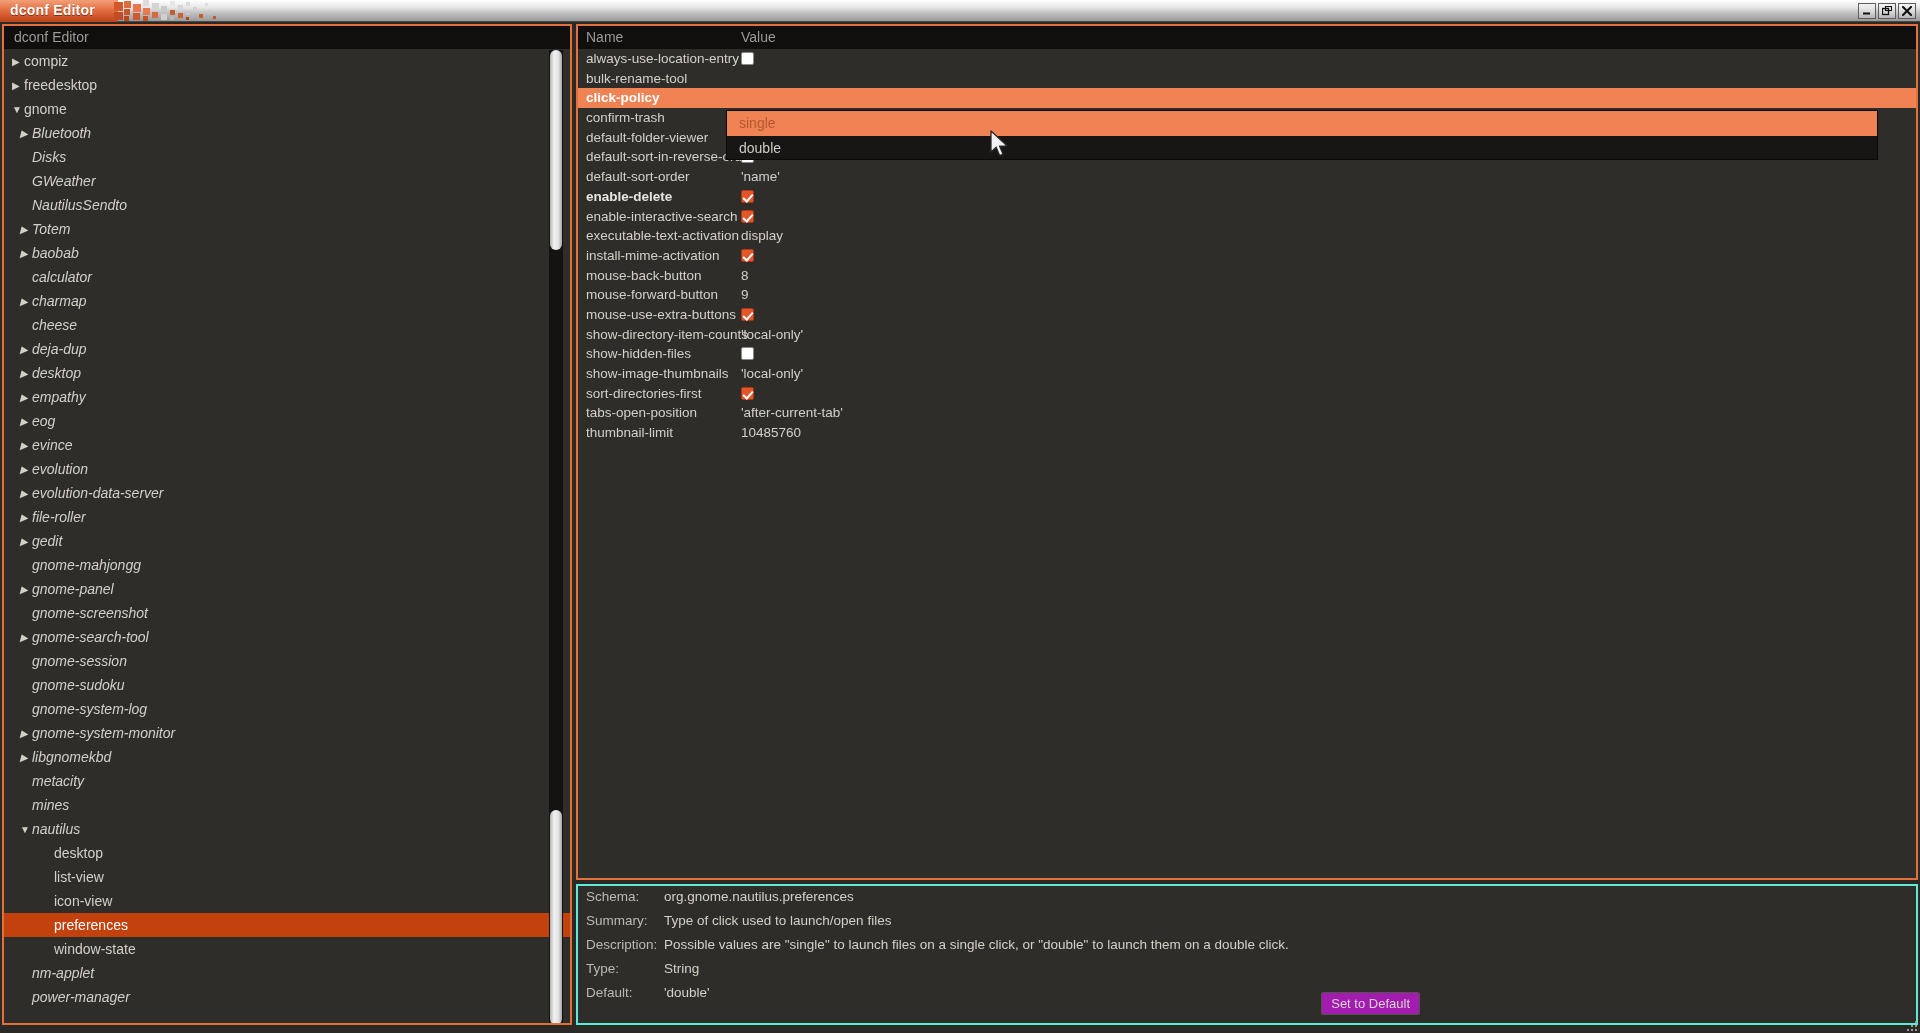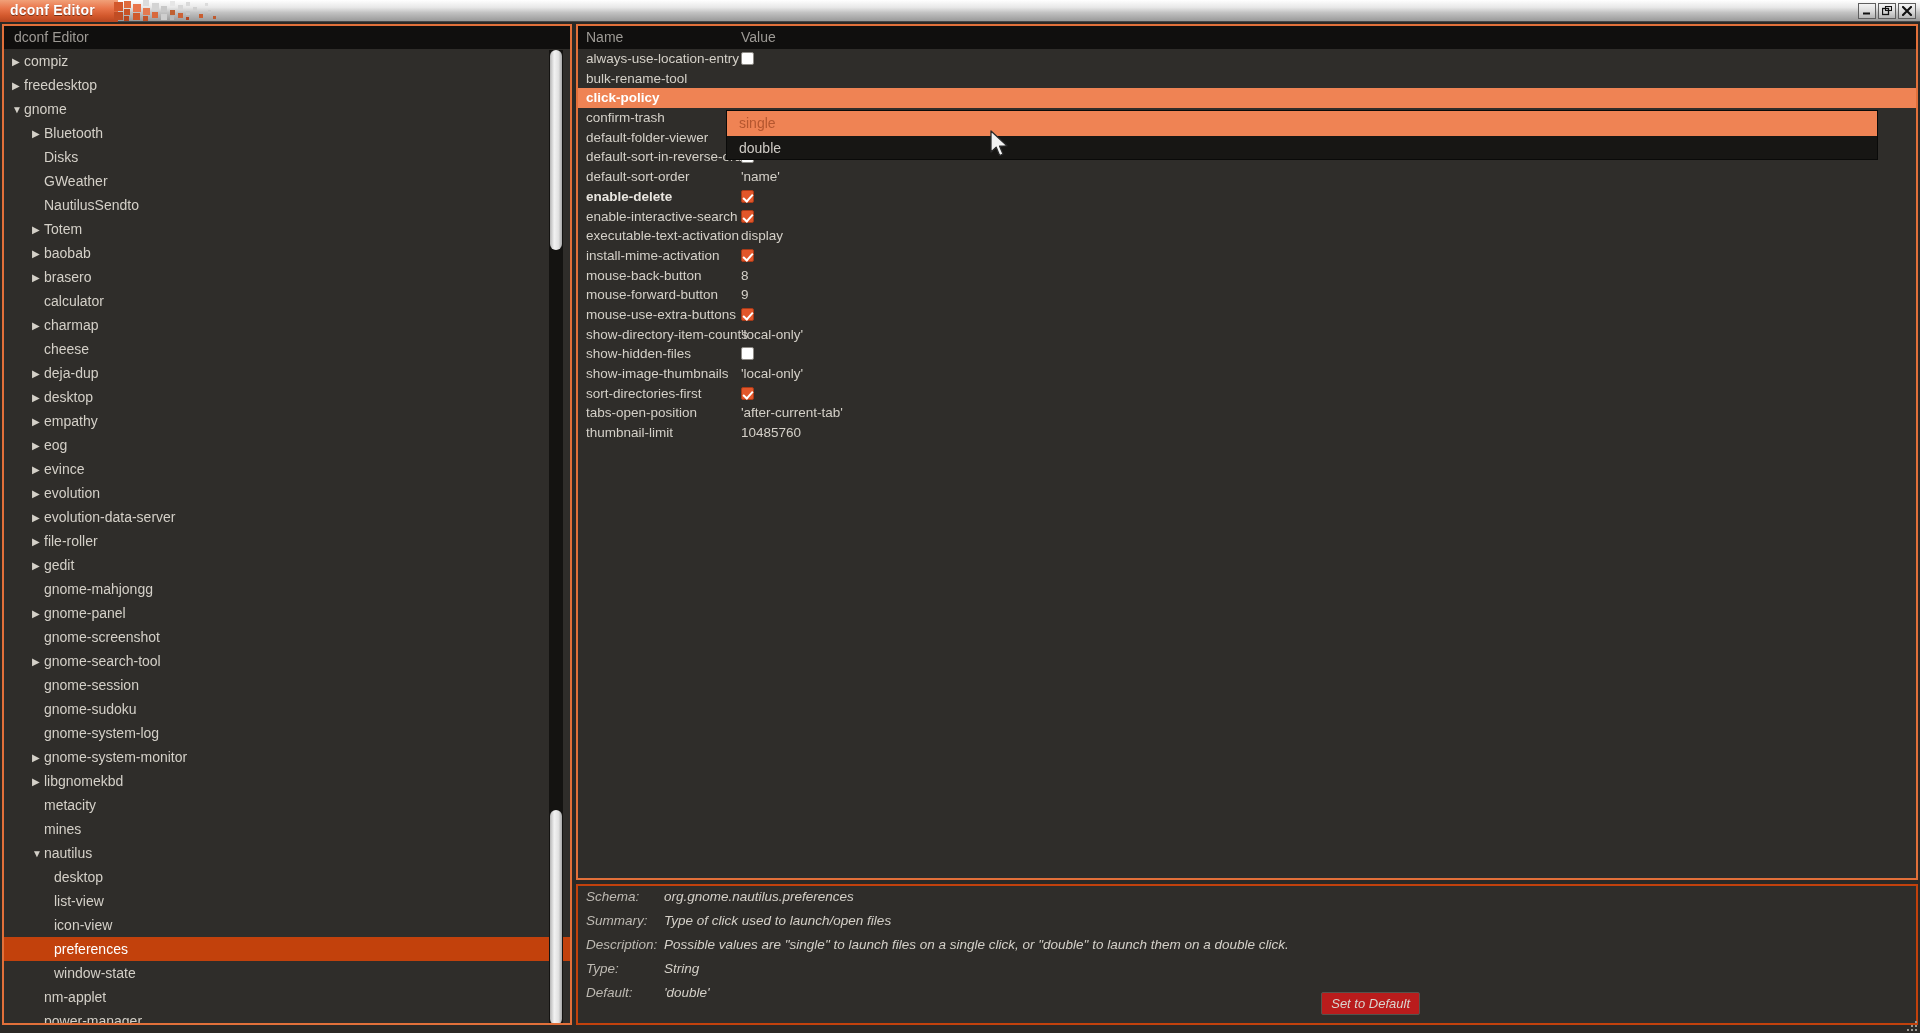--- a/index.html
+++ b/index.html
@@ -55,21 +55,21 @@
     font-size: 14px; padding: 3px 0 0 10px;
   }
   .tree-list { position: relative; }
   .tnode {
     height: 24px; line-height: 24px; font-size: 14px; color: #d4d0c8;
     white-space: nowrap; padding-left: 6px; position: relative;
   }
   .tnode.sel { background: #c2410c; color: #ffffff; }
   .tw { display: inline-block; width: 12px; text-align: left; font-size: 10px; color: #d4d0c8; vertical-align: 1px; }
   .lvl0 { padding-left: 8px; }
-  .lvl1 { padding-left: 28px; }
+  .lvl1 { padding-left: 16px; font-style: italic; }
   .lvl2 { padding-left: 38px; }
 
   
   .sbar {
     position: absolute; right: 7px; top: 24px; width: 14px; height: 975px;
     background: #141311;
   }
   .sthumb {
     position: absolute; left: 1px; width: 12px;
     background: linear-gradient(to right, #b6b6b6 0%, #f2f2f2 35%, #e2e2e2 70%, #a8a8a8 100%);
@@ -113,29 +113,29 @@
   }
   .ditem { height: 25px; line-height: 25px; font-size: 14px; padding-left: 12px; color: #cfcbc5; }
   .ditem.hi { background: #ef8354; color: #b4562f; }
 
   
   .cursor { position: absolute; left: 989px; top: 108px; z-index: 60; pointer-events: none; }
 
   
   .detail {
     position: absolute; left: 576px; top: 862px; width: 1342px; height: 141px;
-    border: 2px solid #c2410c; background: #2f2d2a; overflow: hidden; font-style: italic;
+    border: 2px solid #5eead4; background: #2f2d2a; overflow: hidden;
   }
   .drow { position: relative; height: 24px; font-size: 13.5px; color: #d4d0c8; }
   .dlab { position: absolute; left: 8px; top: 3px; color: #bdb9b2; }
   .dval { position: absolute; left: 86px; top: 3px; white-space: nowrap; }
   .setdef {
     position: absolute; right: 496px; bottom: 8px;
     padding: 3px 9px; font-size: 13px; color: #d9d5cf;
-    background: #b91c1c; border: 1px solid #56524c; border-radius: 2px;
+    background: #a21caf; border: 1px solid #56524c; border-radius: 2px;
     font-family: "Liberation Sans", sans-serif;
   }
 
   
   .grip { position: absolute; right: 3px; bottom: 2px; width: 14px; height: 12px; }
   .grip i { position: absolute; width: 2px; height: 2px; background: #9b9791; }
 </style>
 </head>
 <body>
 
@@ -199,21 +199,20 @@
     <div class="tree-list" id="tree-list">
         <div class="tnode lvl0"><span class="tw">▶</span><span>compiz</span></div>
         <div class="tnode lvl0"><span class="tw">▶</span><span>freedesktop</span></div>
         <div class="tnode lvl0"><span class="tw">▼</span><span>gnome</span></div>
         <div class="tnode lvl1"><span class="tw">▶</span><span>Bluetooth</span></div>
         <div class="tnode lvl1"><span class="tw">&nbsp;</span><span>Disks</span></div>
         <div class="tnode lvl1"><span class="tw">&nbsp;</span><span>GWeather</span></div>
         <div class="tnode lvl1"><span class="tw">&nbsp;</span><span>NautilusSendto</span></div>
         <div class="tnode lvl1"><span class="tw">▶</span><span>Totem</span></div>
         <div class="tnode lvl1"><span class="tw">▶</span><span>baobab</span></div>
-        <div class="tnode lvl1"><span class="tw">▶</span><span>brasero</span></div>
         <div class="tnode lvl1"><span class="tw">&nbsp;</span><span>calculator</span></div>
         <div class="tnode lvl1"><span class="tw">▶</span><span>charmap</span></div>
         <div class="tnode lvl1"><span class="tw">&nbsp;</span><span>cheese</span></div>
         <div class="tnode lvl1"><span class="tw">▶</span><span>deja-dup</span></div>
         <div class="tnode lvl1"><span class="tw">▶</span><span>desktop</span></div>
         <div class="tnode lvl1"><span class="tw">▶</span><span>empathy</span></div>
         <div class="tnode lvl1"><span class="tw">▶</span><span>eog</span></div>
         <div class="tnode lvl1"><span class="tw">▶</span><span>evince</span></div>
         <div class="tnode lvl1"><span class="tw">▶</span><span>evolution</span></div>
         <div class="tnode lvl1"><span class="tw">▶</span><span>evolution-data-server</span></div>

